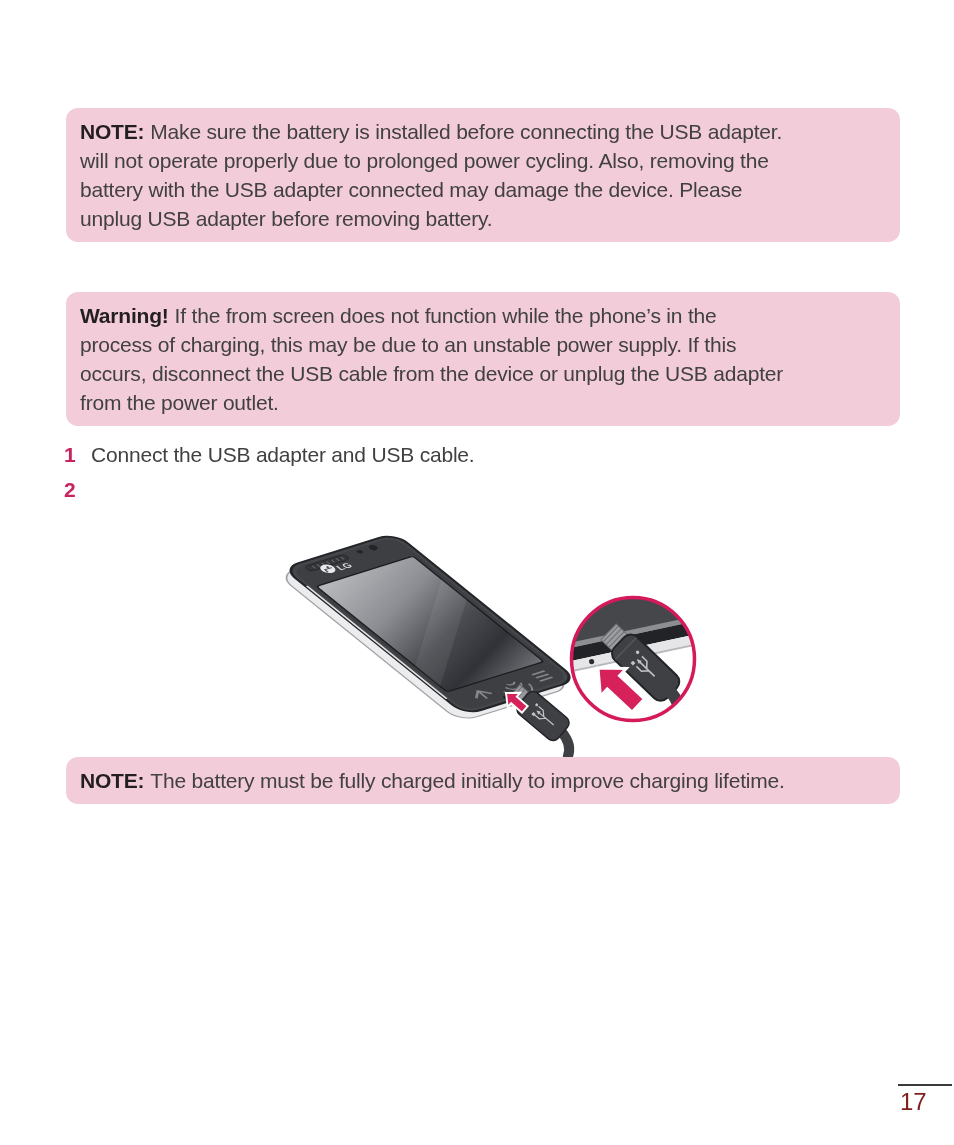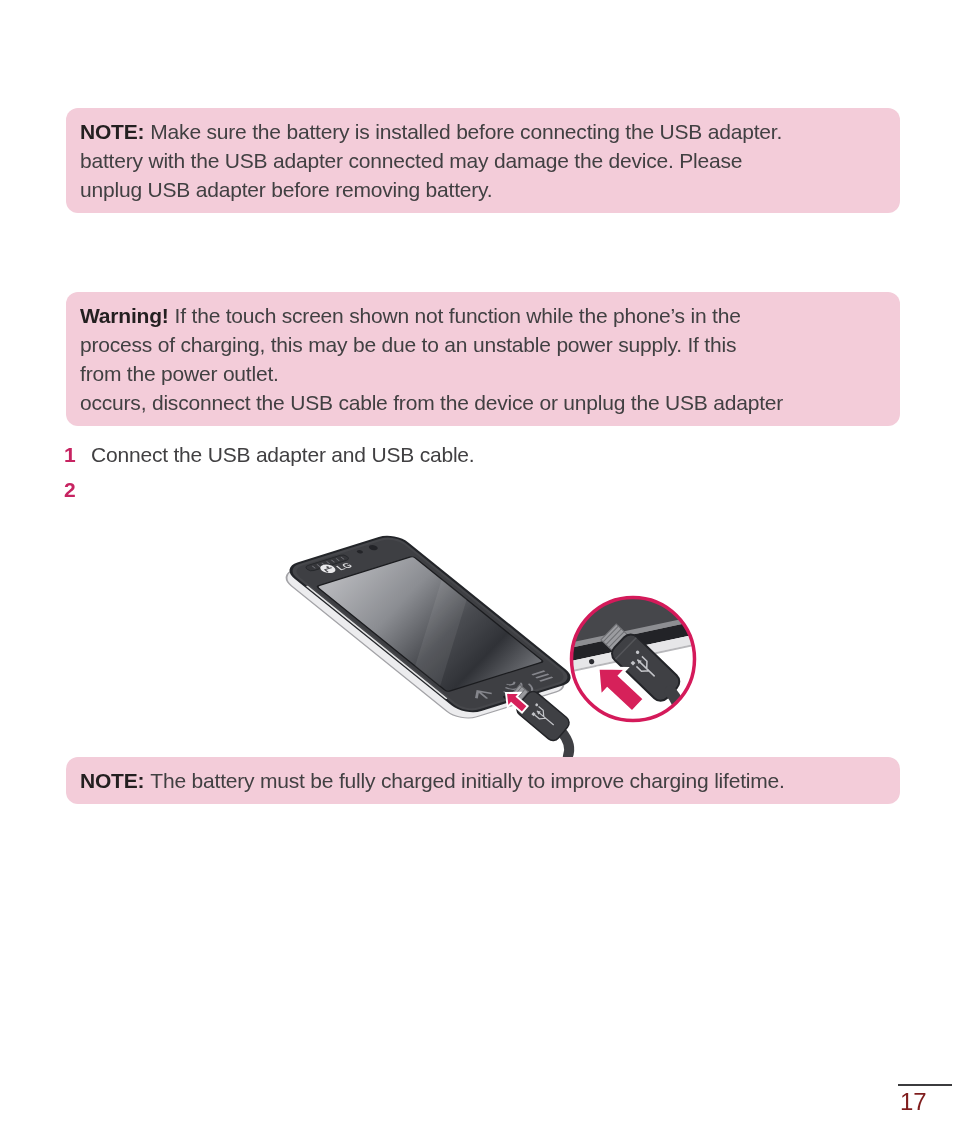--- a/index.html
+++ b/index.html
@@ -24,29 +24,30 @@
   .footer-line{position:absolute;left:898px;top:1084px;width:54px;border-top:2px solid #3b3b3d;}
   .page-num{position:absolute;left:900px;top:1088px;font-size:24px;color:#7f1d1d;}
 </style>
 </head>
 <body>
 
 <div class="page">
 
   <div class="notebox" id="note-top">
     <div class="nline"><span class="nlabel">NOTE:</span><span>Make sure the battery is installed before connecting the USB adapter.</span></div>
+    <div class="nline">will not operate properly due to prolonged power cycling. Also, removing the</div>
     <div class="nline">battery with the USB adapter connected may damage the device. Please</div>
     <div class="nline">unplug USB adapter before removing battery.</div>
   </div>
 
   <div class="notebox" id="warning-box">
-    <div class="nline"><span class="nlabel">Warning!</span><span>If the touch screen shown not function while the phone’s in the</span></div>
+    <div class="nline"><span class="nlabel">Warning!</span><span>If the from screen does not function while the phone’s in the</span></div>
     <div class="nline">process of charging, this may be due to an unstable power supply. If this</div>
+    <div class="nline">occurs, disconnect the USB cable from the device or unplug the USB adapter</div>
     <div class="nline">from the power outlet.</div>
-    <div class="nline">occurs, disconnect the USB cable from the device or unplug the USB adapter</div>
   </div>
 
   <div class="steps">
     <div class="step">
       <span class="step-num">1</span>
       <span>Connect the USB adapter and USB cable.</span>
     </div>
     <div class="step">
       <span class="step-num">2</span>
     </div>

